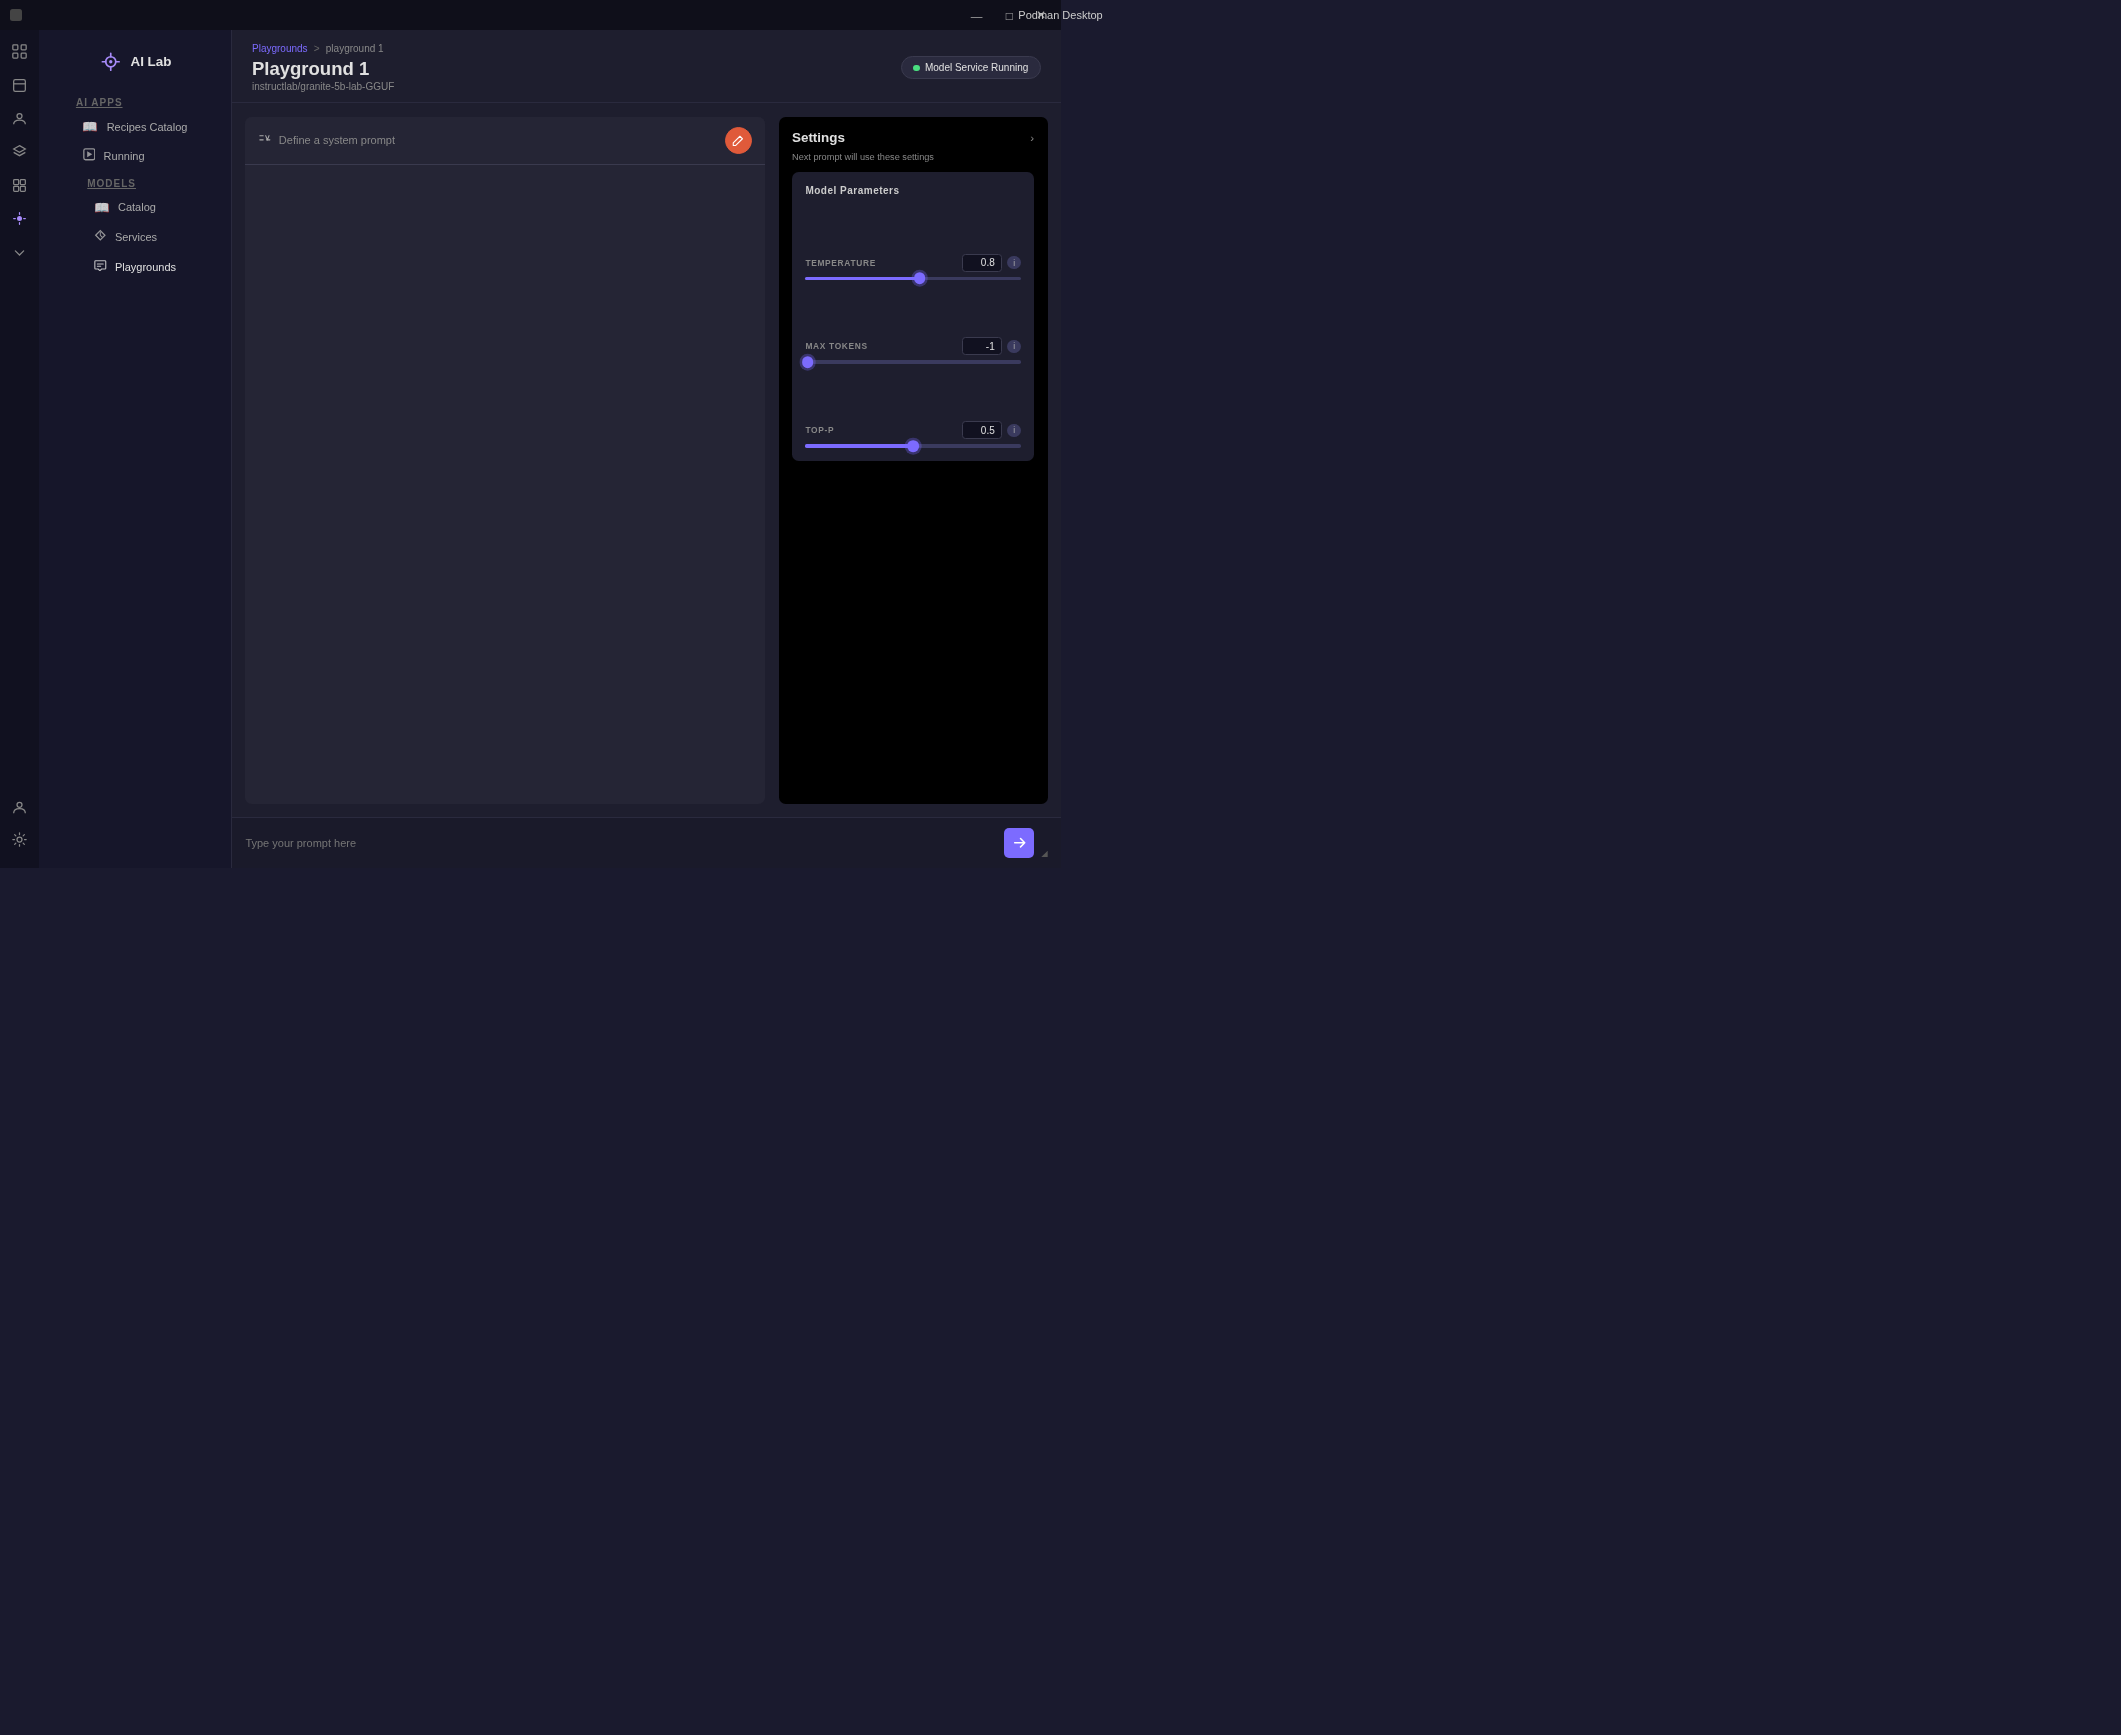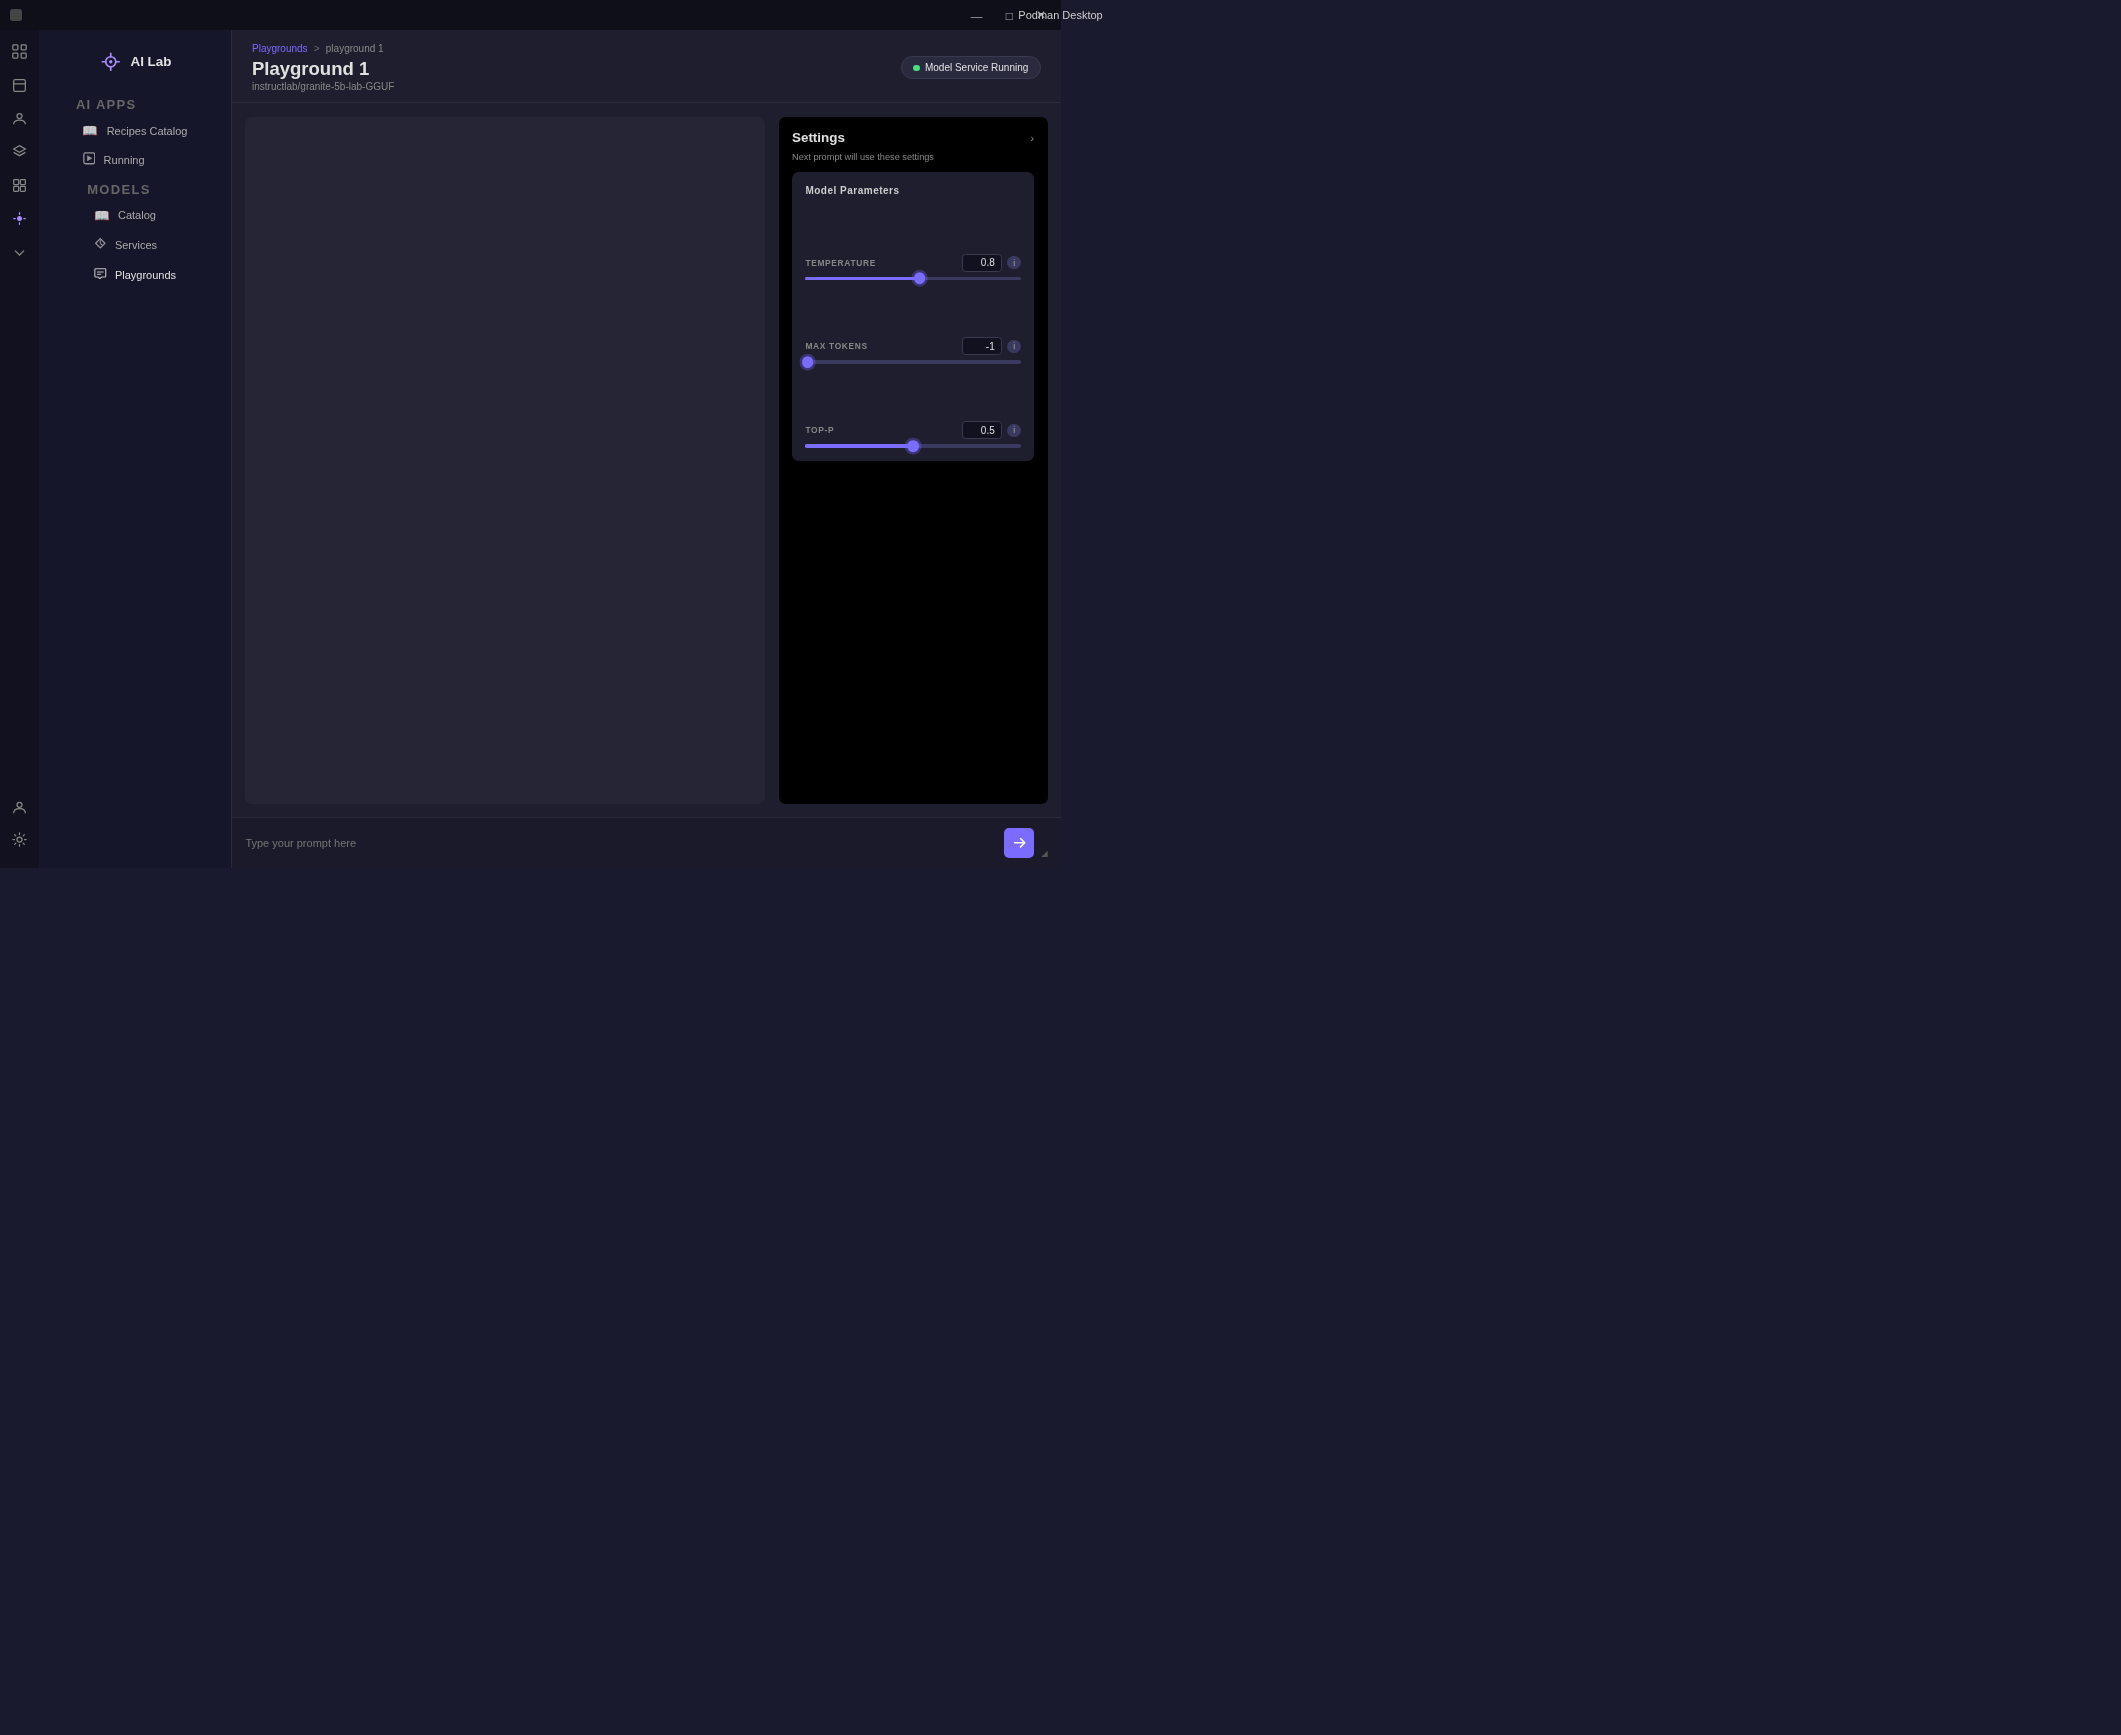--- a/index.html
+++ b/index.html
@@ -102,26 +102,27 @@
       justify-content: center;
     }
     .sidebar-logo svg { width: 23.5px; height: 23.5px; }
     .sidebar-title {
       font-size: 13.4px;
       font-weight: 600;
       color: #e0e0e0;
     }
 
     .sidebar-section-label {
-      font-size: 13px;
+      font-size: 10px;
       font-weight: 700;
       color: #666;
       letter-spacing: 0.1em;
       padding: 6.7px 13.4px 3.4px;
       text-transform: uppercase;
+      text-decoration: underline;
     }
     .sidebar-item {
       display: flex;
       align-items: center;
       gap: 8.4px;
       padding: 6.7px 13.4px;
       cursor: pointer;
       color: #aaa;
       font-size: 11px;
       border-radius: 5px;
@@ -557,20 +558,35 @@
           <div class="status-dot"></div>
           <span>Model Service Running</span>
         </div>
       </div>
     </div>
 
     <div class="content-area">
       <div class="playground-area">
 
         <div class="chat-panel">
+          <div class="system-prompt-bar">
+            <div class="system-prompt-text">
+              <span class="system-prompt-icon">
+                <svg width="13.4" height="11.7" viewBox="0 0 16 14" fill="none">
+                  <path d="M1 2h4M1 7h4M8 2l2 5 2-5M9 7h4" stroke="#aaa" stroke-width="1.3" stroke-linecap="round"></path>
+                </svg>
+              </span>
+              <span style="color:#888;">Define a system prompt</span>
+            </div>
+            <button class="edit-btn">
+              <svg width="11.7" height="11.7" viewBox="0 0 14 14" fill="none">
+                <path d="M9.5 1.5l3 3-8 8H1.5v-3l8-8z" stroke="white" stroke-width="1.3" stroke-linejoin="round"></path>
+              </svg>
+            </button>
+          </div>
           <div class="chat-messages"></div>
         </div>
 
         <div class="settings-panel">
           <div class="settings-header">
             <span class="settings-title">Settings</span>
             <span class="settings-chevron">›</span>
           </div>
           <div class="settings-subtitle">Next prompt will use these settings</div>
 

